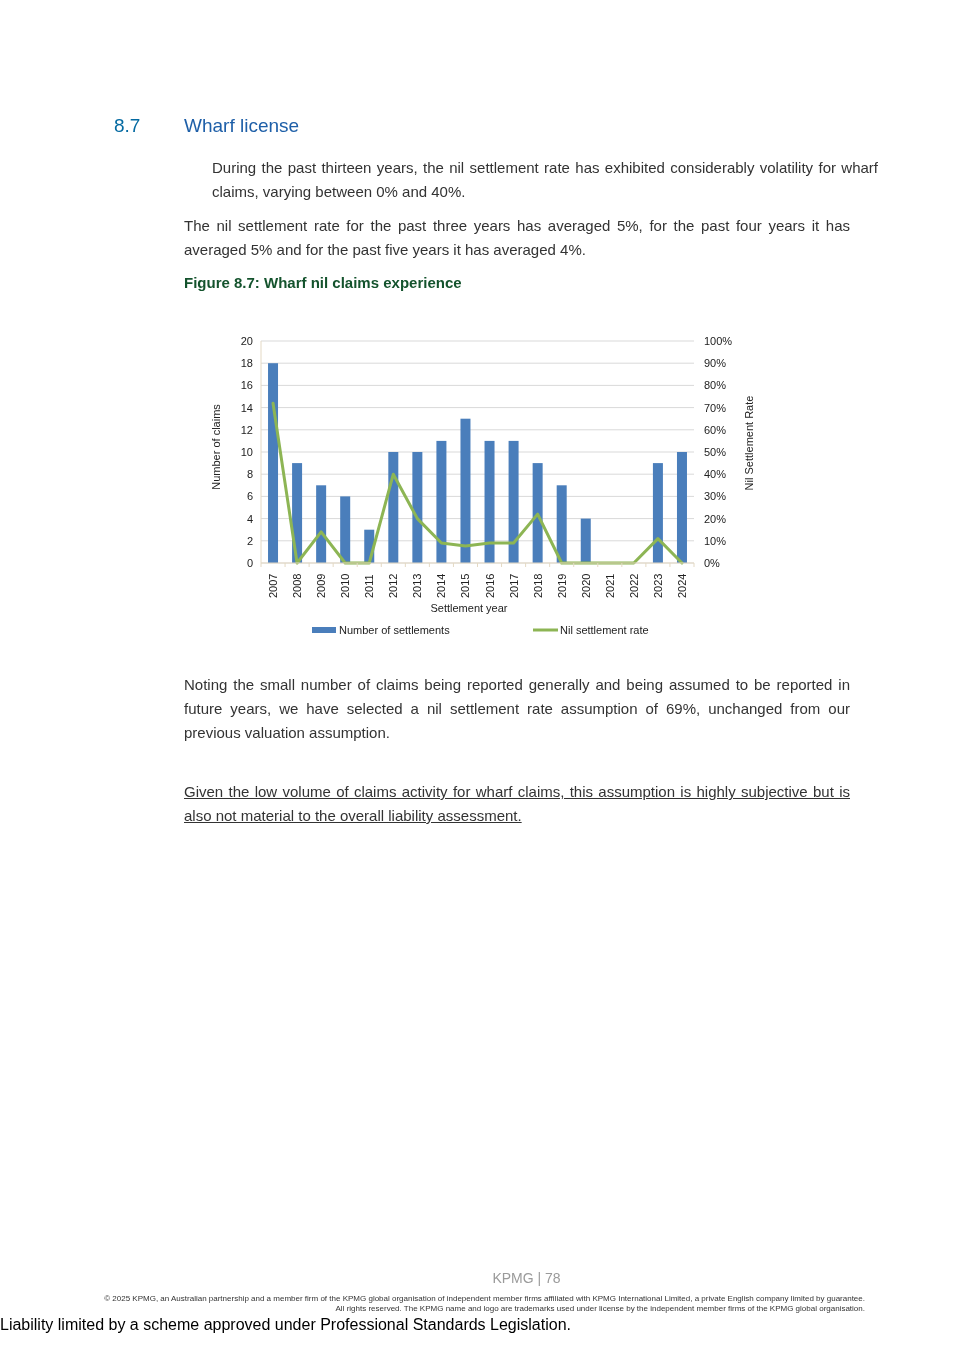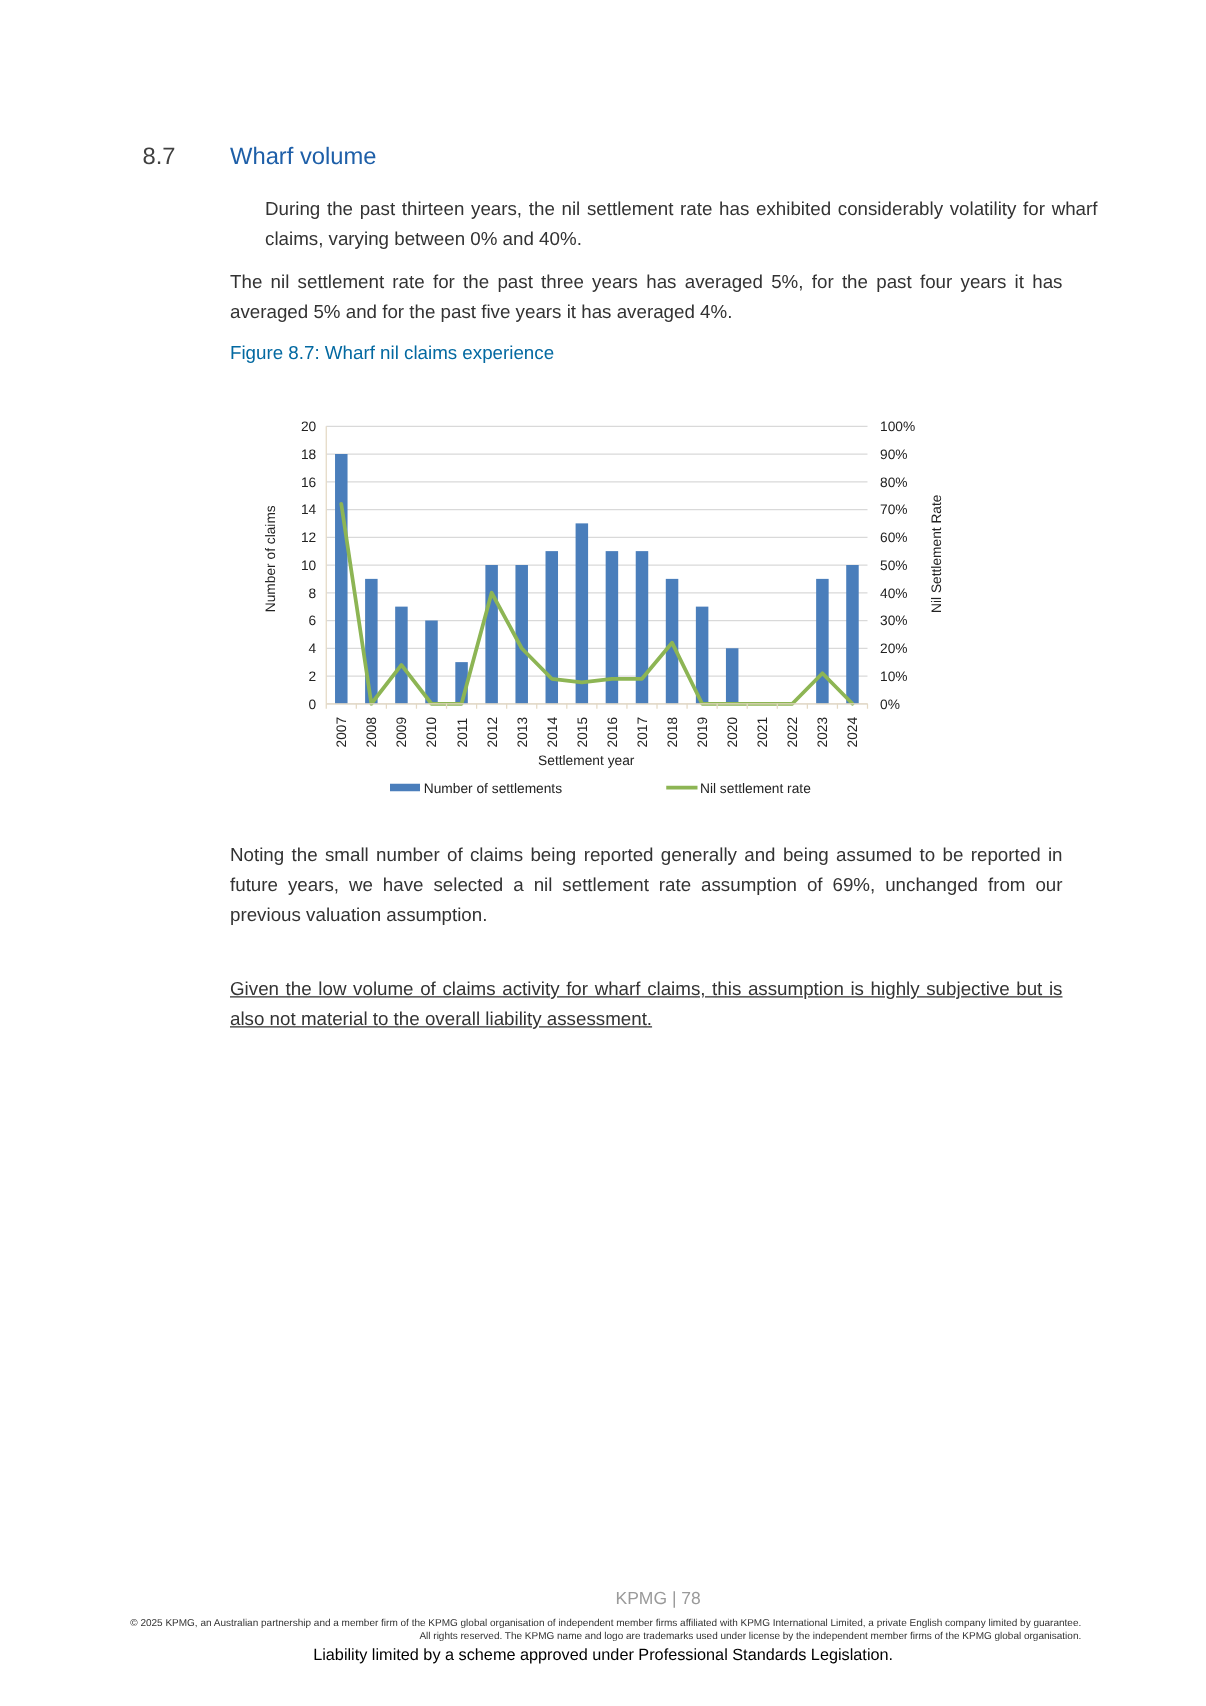--- a/index.html
+++ b/index.html
@@ -1,39 +1,39 @@
 <!DOCTYPE html>
 <html><head>
 <meta charset="utf-8">
 <style>
   html, body { margin: 0; padding: 0; background: #ffffff; }
   body { width: 965px; height: 1365px; position: relative; overflow: hidden;
          font-family: "Liberation Sans", sans-serif; color: #333333; }
-  .section-num { position: absolute; left: 114px; top: 115px; font-size: 19px; color: #404040; }
+  .section-num { position: absolute; left: 114px; top: 115px; font-size: 19px; color: #0369a1; }
   .section-title { position: absolute; left: 184px; top: 115px; font-size: 19px; color: #1e5fa8; }
   .para { position: absolute; left: 184px; width: 666px; font-size: 15px; line-height: 24px;
           text-align: justify; color: #333333; margin: 0; }
   #p1 { top: 156px; margin-left: 28px; }
   #p2 { top: 214px; }
-  #fig-caption { position: absolute; left: 184px; top: 274px; font-size: 15px; color: #0369a1; }
+  #fig-caption { position: absolute; left: 184px; top: 274px; font-size: 15px; color: #14532d; font-weight: bold; }
   #p3 { top: 673px; }
   #p4 { top: 780px; text-decoration: underline; }
   #chart { position: absolute; left: 200px; top: 325px; }
   .footer-page { position: absolute; top: 1270px; left: 0; width: 965px; text-align: center;
                  font-size: 14px; color: #9a9a9a; margin-left: 44px; }
   .footer-copy { position: absolute; top: 1294px; left: 100px; width: 765px; text-align: right;
                  font-size: 8px; line-height: 10px; color: #333; }
-  .footer-liab { position: absolute; top: 1316px; left: 0; width: 965px; text-align: center;
-                 font-size: 13px; color: #000; }
+  .footer-liab { position: absolute; top: 1316px; left: 0; width: 965px; text-align: left;
+                 font-size: 16px; color: #000; }
 </style>
 </head>
 <body>
 
 <div class="section-num">8.7</div>
-<div class="section-title">Wharf volume</div>
+<div class="section-title">Wharf license</div>
 
 <p id="p1" class="para">During the past thirteen years, the nil settlement rate has exhibited considerably volatility for wharf claims, varying between 0% and 40%.</p>
 <p id="p2" class="para">The nil settlement rate for the past three years has averaged 5%, for the past four years it has averaged 5% and for the past five years it has averaged 4%.</p>
 <div id="fig-caption">Figure 8.7: Wharf nil claims experience</div>
 
 <svg id="chart" width="580" height="330" xmlns="http://www.w3.org/2000/svg">
   <g id="grid-layer">
       <line x1="61" x2="494" y1="238" y2="238" stroke="#d9d9d9" stroke-width="1"></line>
       <line x1="61" x2="494" y1="215.8" y2="215.8" stroke="#d9d9d9" stroke-width="1"></line>
       <line x1="61" x2="494" y1="193.6" y2="193.6" stroke="#d9d9d9" stroke-width="1"></line>

